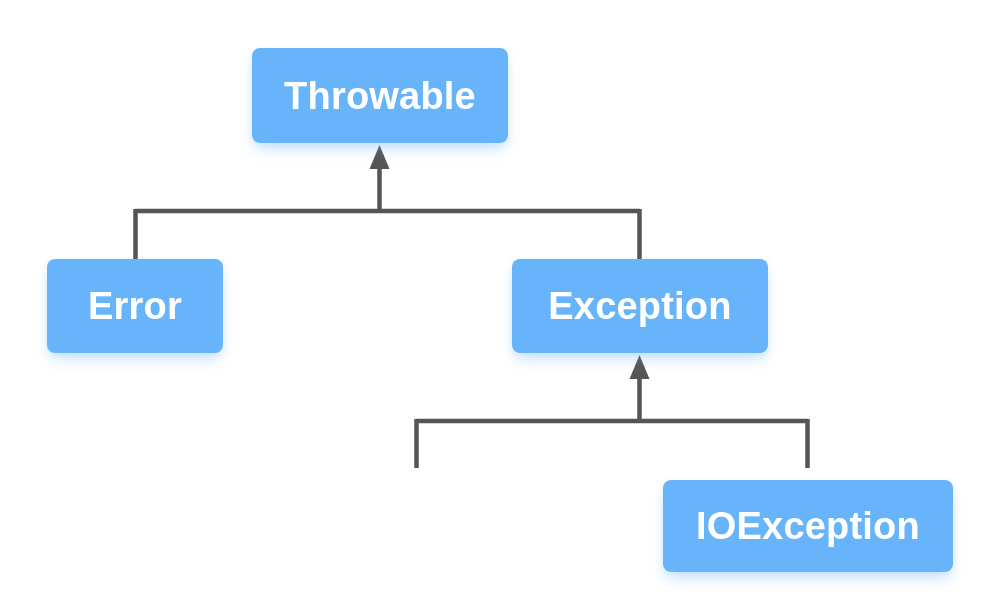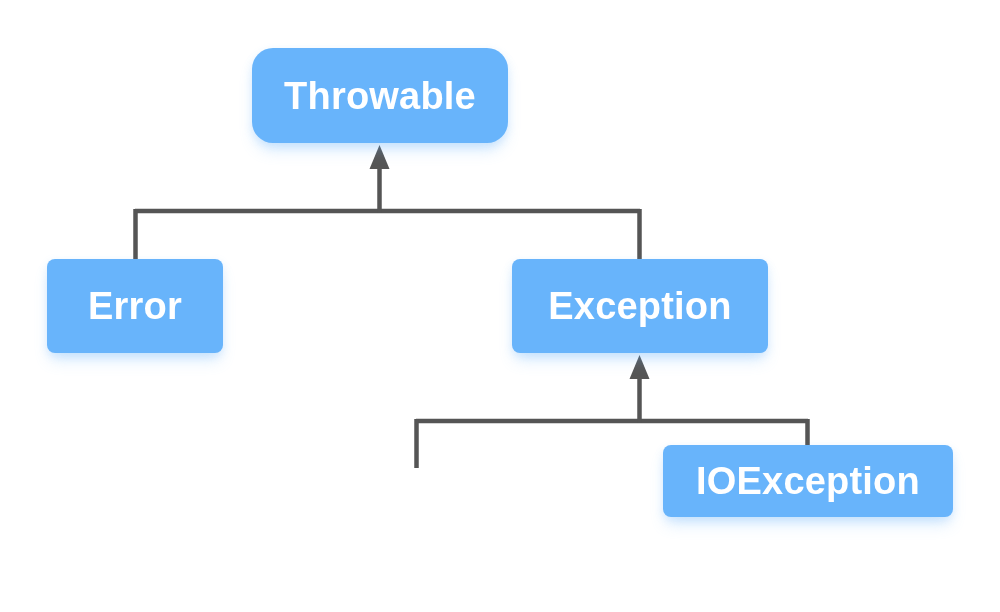--- a/index.html
+++ b/index.html
@@ -39,25 +39,25 @@
                 0 3px 8px rgba(104, 180, 251, 0.18);
     z-index: 2;
   }
   .node-label {
     display: block;
     white-space: nowrap;
     line-height: 1;
   }
 
   
-  #node-throwable        { left: 252px; top: 48px;  width: 256px; height: 95px;  font-size: 38px; border-radius: 21px; }
+  #node-throwable        { left: 252px; top: 48px;  width: 256px; height: 95px;  font-size: 38px; }
   #node-error            { left: 47px;  top: 259px; width: 176px; height: 94px;  font-size: 38px; }
   #node-exception        { left: 512px; top: 259px; width: 256px; height: 94px;  font-size: 38px; }
   #node-runtimeexception { left: 216px; top: 468px; width: 400px; height: 96px;  font-size: 38px; }
-  #node-ioexception      { left: 663px; top: 445px; width: 290px; height: 72px;  font-size: 38px; }
+  #node-ioexception      { left: 663px; top: 480px; width: 290px; height: 92px;  font-size: 38px; }
 </style>
 </head>
 <body>
 
 <div id="diagram-canvas">
 
   <svg id="connectors" viewBox="0 0 1000 612" width="1000" height="612" aria-hidden="true">
 
     <g>
 

